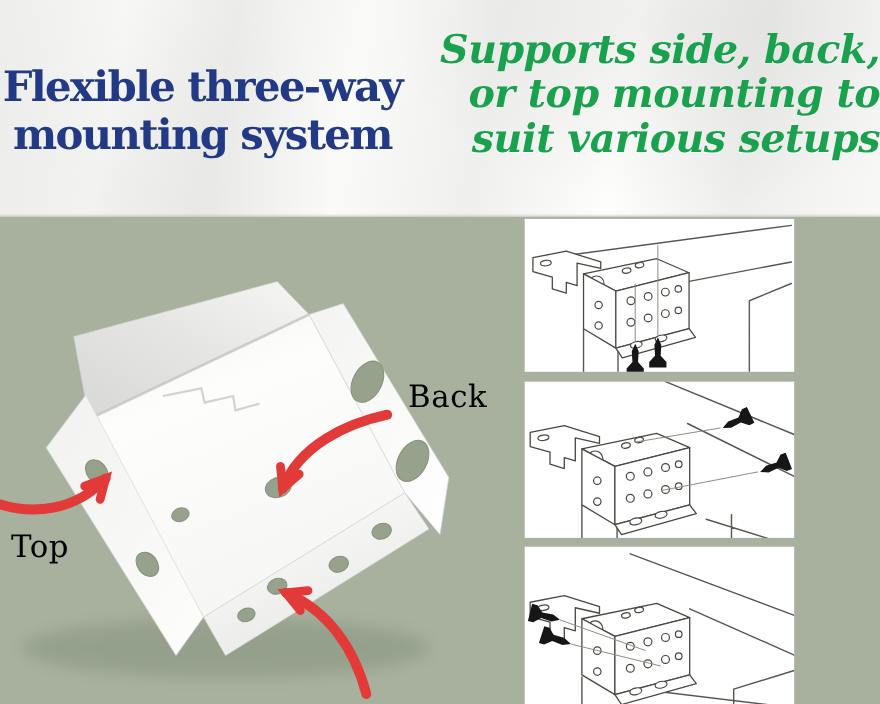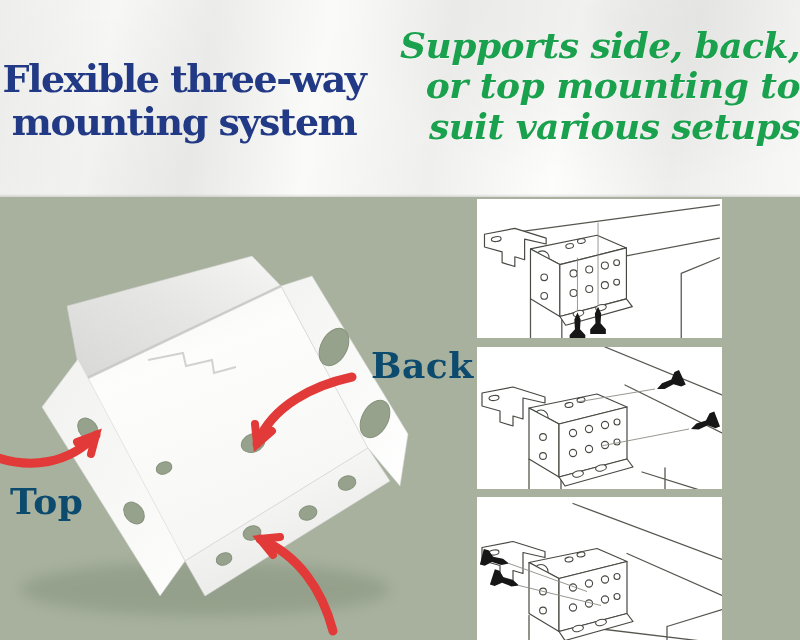--- a/index.html
+++ b/index.html
@@ -19,21 +19,21 @@
     font-weight:bold;font-size:38px;line-height:1.12;letter-spacing:-1.5px;
     color:#223a85;white-space:pre-line;}
   .subheadline{position:absolute;left:378px;top:9px;width:422px;text-align:right;
     font-style:italic;font-weight:bold;font-size:36px;line-height:1.12;
     letter-spacing:-0.5px;color:#1aa14d;white-space:pre-line;
     text-shadow:0 1px 0 rgba(255,255,255,.6);margin-top:16px;}
 
   
   .stage{position:absolute;left:0;top:197px;width:800px;height:443px;background:#a7b19e;}
   .product-svg{position:absolute;left:0;top:0;}
-  .lbl{position:absolute;font-weight:bold;font-size:36px;color:#0c4a6e;letter-spacing:0.5px;}
+  .lbl{position:absolute;font-weight:normal;font-size:28px;color:#000000;letter-spacing:0.5px;}
   #lbl-top{left:10px;top:283px;}
   #lbl-back{left:371px;top:147px;}
   #lbl-side{left:374px;top:399px;}
 
   
   .panel{position:absolute;left:477px;width:245px;background:#ffffff;}
   #panel-1{top:2px;height:139px;}
   #panel-2{top:150px;height:142px;}
   #panel-3{top:300px;height:143px;}
   .panel svg{display:block;width:100%;height:100%;}

